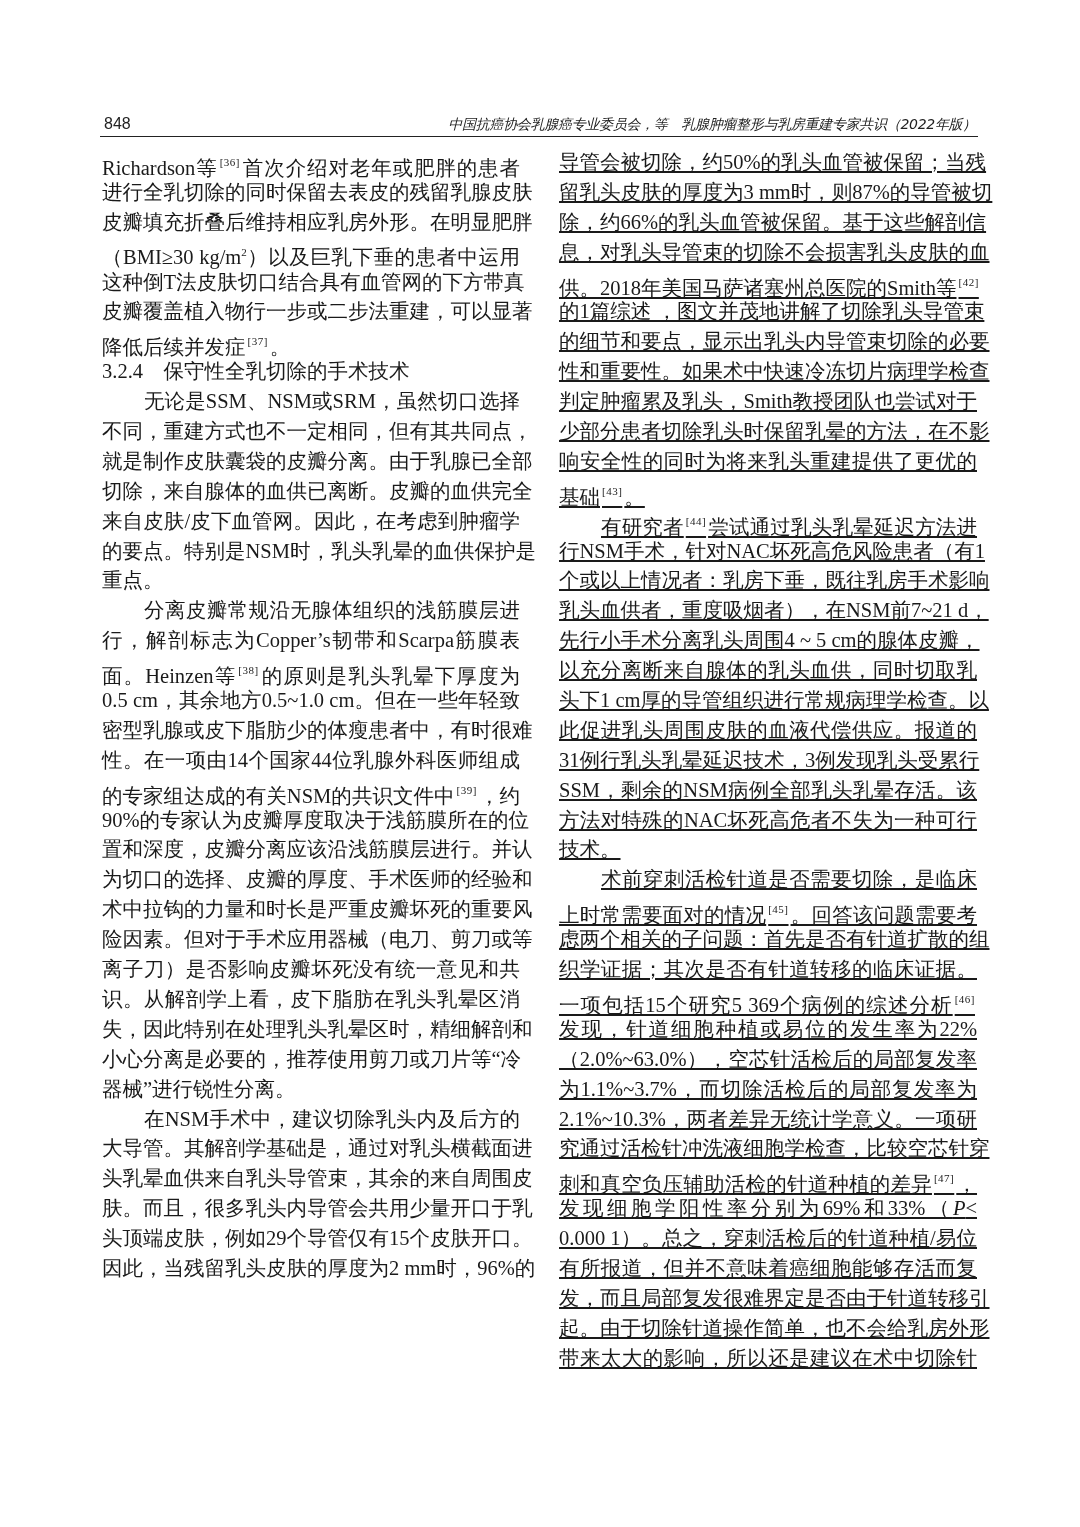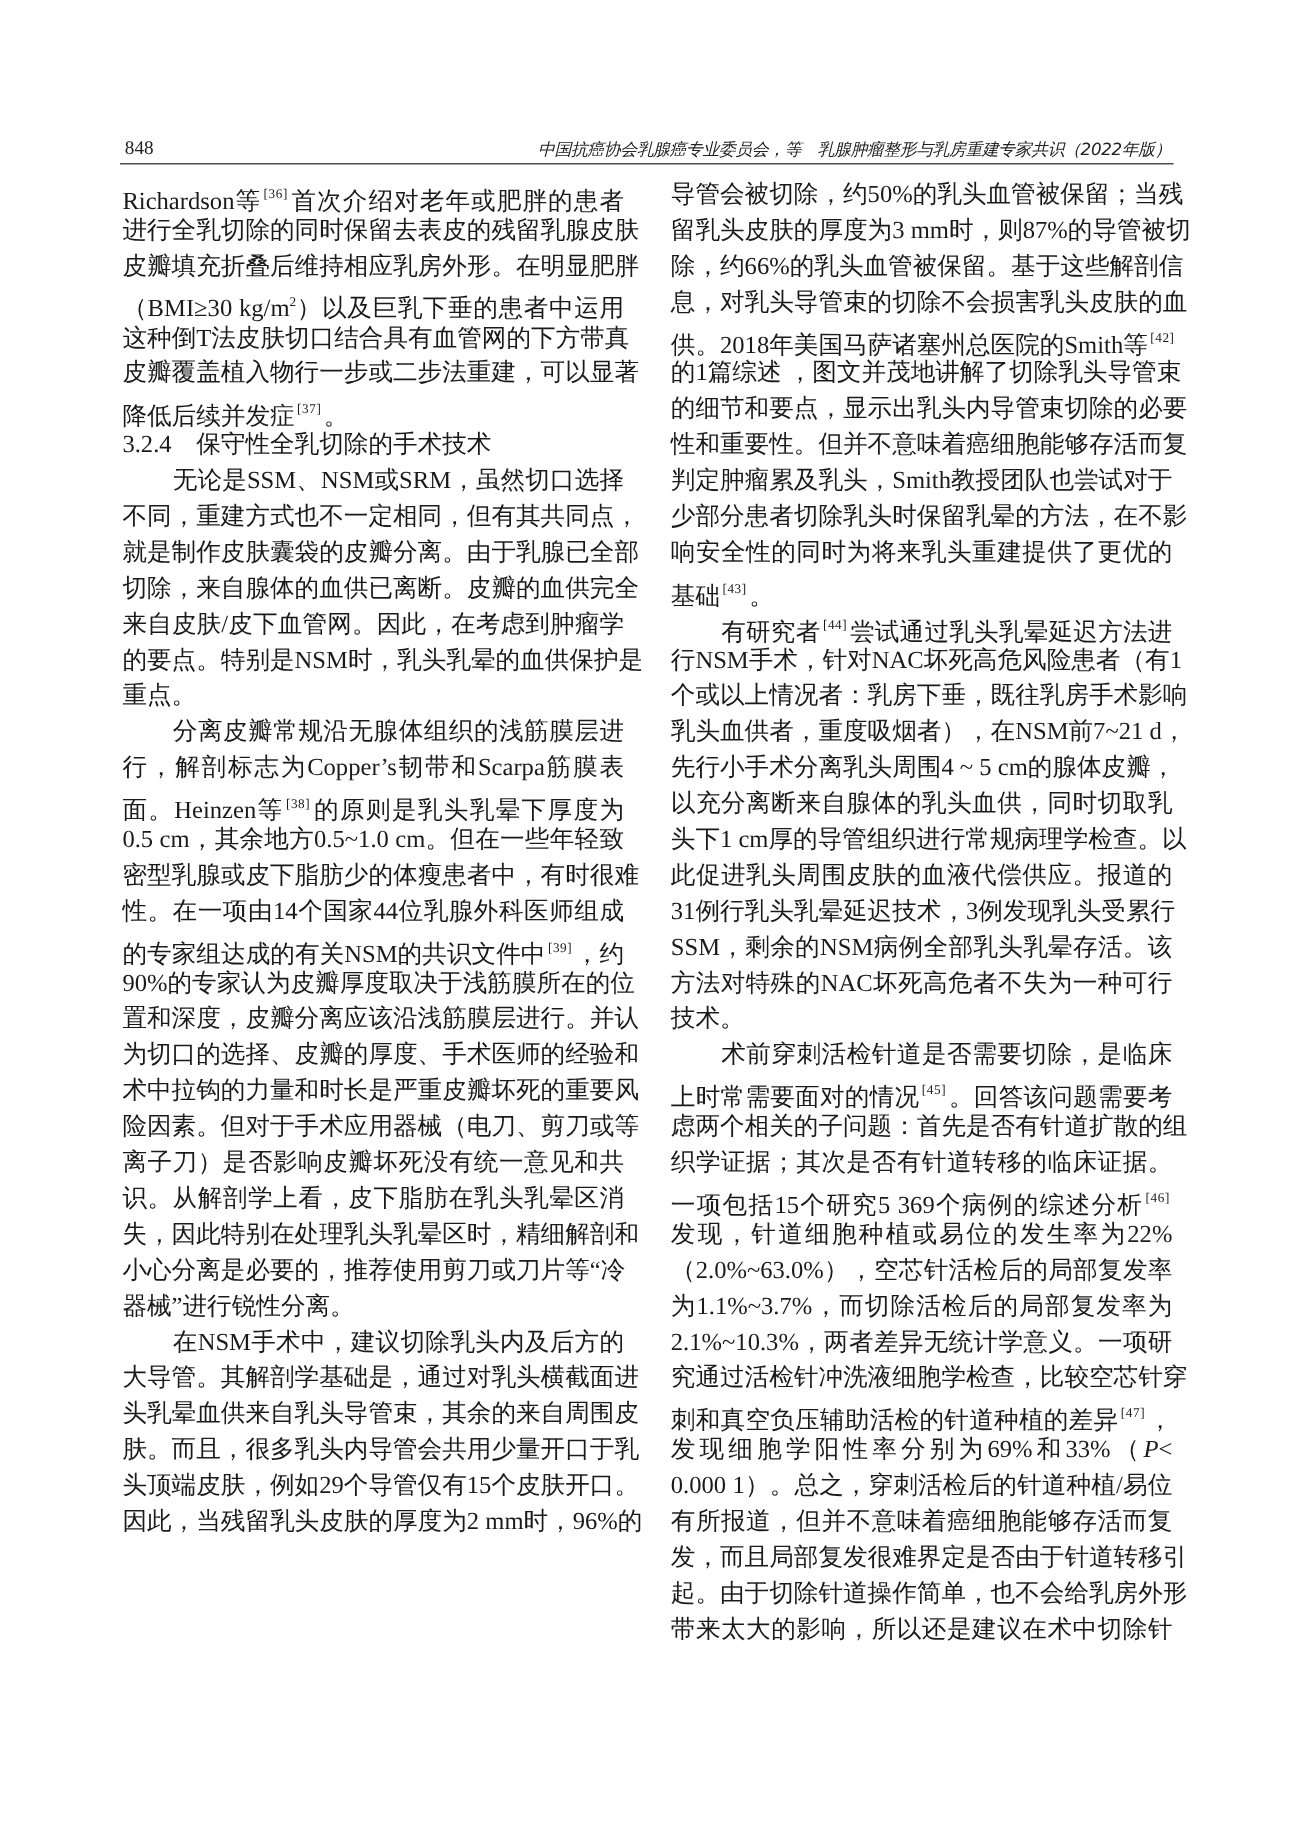--- a/index.html
+++ b/index.html
@@ -23,21 +23,21 @@
       height: 22px;
       border-bottom: 1.5px solid #222;
       font-family: "DejaVu Sans", "Liberation Sans", sans-serif;
       font-size: 14px;
       color: #222;
     }
     .page-number {
       position: absolute;
       left: 4px;
       top: 1px;
-      font-family: Liberation Serif, serif;
+      font-family: Liberation Sans, sans-serif;
       font-size: 16px;
     }
     .running-head {
       position: absolute;
       right: 2px;
       top: 2px;
       font-size: 14px;
       letter-spacing: -0.3px;
       white-space: nowrap;
       font-style: italic;
@@ -45,21 +45,21 @@
     .column {
       position: absolute;
       top: 148px;
       width: 418px;
       font-size: 20.5px;
       line-height: 29.9px;
       font-family: "Liberation Serif", "DejaVu Serif", serif;
       text-align: justify;
     }
     .col-left { left: 102px; }
-    .col-right { left: 559px; }
+    .col-right { left: 559px; text-decoration: underline; }
     .line {
       display: block;
       height: 29.9px;
       white-space: nowrap;
       overflow: visible;
       text-align-last: justify;
     }
     .line.last {
       text-align-last: left;
     }
@@ -142,21 +142,21 @@
 
 <div class="column col-right">
   <div>
     <span class="line">导管会被切除，约50%的乳头血管被保留；当残</span>
     <span class="line">留乳头皮肤的厚度为3 mm时，则87%的导管被切</span>
     <span class="line">除，约66%的乳头血管被保留。基于这些解剖信</span>
     <span class="line">息，对乳头导管束的切除不会损害乳头皮肤的血</span>
     <span class="line"><span>供。2018年美国马萨诸塞州总医院的Smith等</span><span class="ref">[42]</span></span>
     <span class="line">的1篇综述 ，图文并茂地讲解了切除乳头导管束</span>
     <span class="line">的细节和要点，显示出乳头内导管束切除的必要</span>
-    <span class="line">性和重要性。但并不意味着癌细胞能够存活而复</span>
+    <span class="line">性和重要性。如果术中快速冷冻切片病理学检查</span>
     <span class="line">判定肿瘤累及乳头，Smith教授团队也尝试对于</span>
     <span class="line">少部分患者切除乳头时保留乳晕的方法，在不影</span>
     <span class="line">响安全性的同时为将来乳头重建提供了更优的</span>
     <span class="line last"><span>基础</span><span class="ref">[43]</span><span>。</span></span>
   </div>
 
   <div>
     <span class="line indent"><span>有研究者</span><span class="ref">[44]</span><span>尝试通过乳头乳晕延迟方法进</span></span>
     <span class="line">行NSM手术，针对NAC坏死高危风险患者（有1</span>
     <span class="line">个或以上情况者：乳房下垂，既往乳房手术影响</span>

